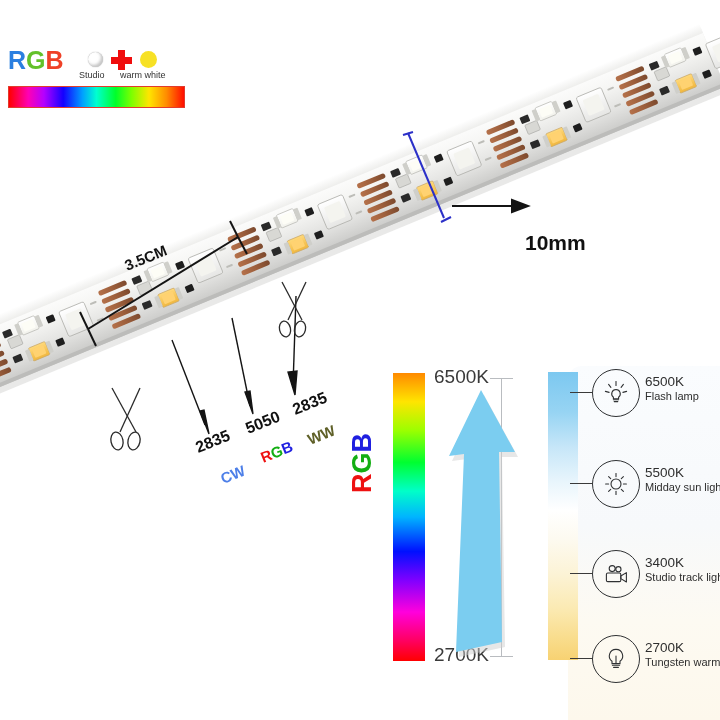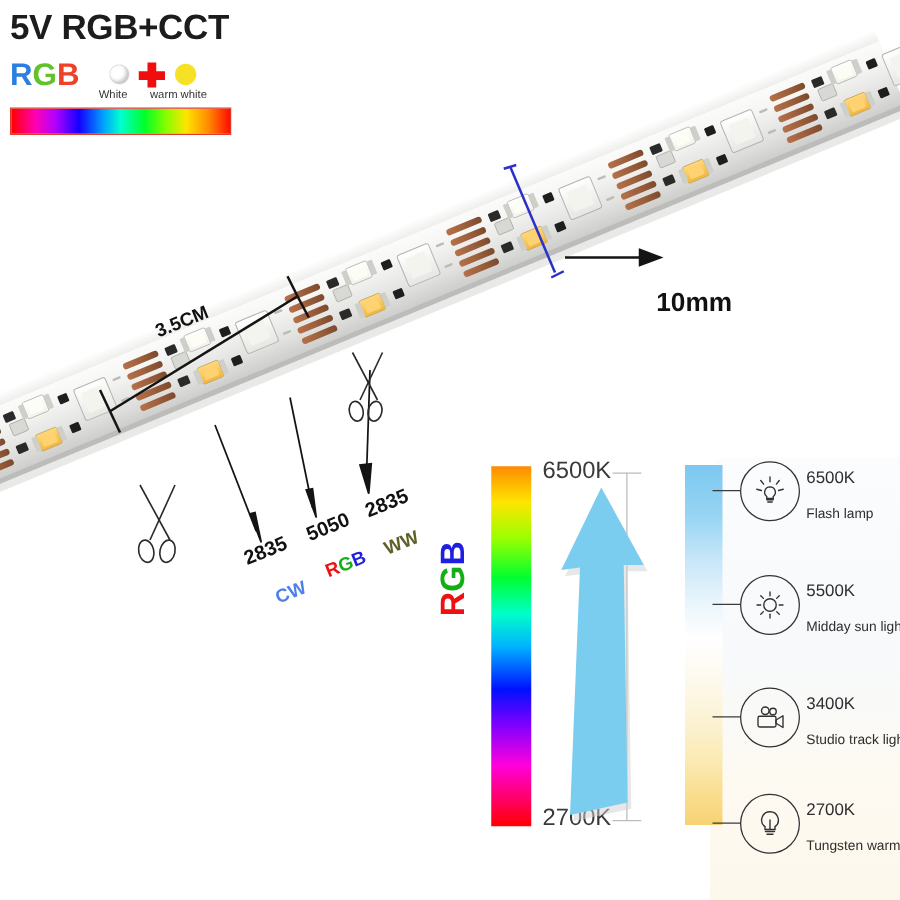--- a/index.html
+++ b/index.html
@@ -125,37 +125,36 @@
 
   .cct-item{position:absolute;left:0;top:0;}
   .cct-conn{position:absolute;height:1px;background:#3a3a3a;width:22px;}
   .cct-circle{
     position:absolute;width:46px;height:46px;border-radius:50%;
     border:1.6px solid #2f3133;background:transparent;
     display:flex;align-items:center;justify-content:center;
   }
   .cct-txt{position:absolute;white-space:nowrap;}
   .cct-k{font-size:13.5px;color:#2e2e2e;line-height:1.18;}
-  .cct-desc{font-size:11px;color:#2e2e2e;line-height:1.18;margin-top:15px;}
+  .cct-desc{font-size:11px;color:#2e2e2e;line-height:1.18;}
 </style>
 </head>
 <body>
 
 <div id="root">
 
-  <div class="title">5V RGB+CCT</div>
 
   <div class="rgb-logo">
     <span class="l-r">R</span><span class="l-g">G</span><span class="l-b">B</span>
   </div>
 
   <div class="white-dot"></div>
   <div class="plus-icon"></div>
   <div class="warm-dot"></div>
-  <div class="lbl-white">White</div>
+  <div class="lbl-white">Studio</div>
   <div class="lbl-warmwhite">warm white</div>
   <div class="hgrad"></div>
 
   <div class="strip-wrap">
     <svg width="720" height="470" viewBox="0 0 720 470" xmlns="http://www.w3.org/2000/svg">
       <defs>
         <linearGradient id="pcb" x1="0" y1="0" x2="0" y2="1">
           <stop offset="0%" stop-color="#ffffff"></stop>
           <stop offset="35%" stop-color="#f6f6f4"></stop>
           <stop offset="70%" stop-color="#e2e2e0"></stop>

